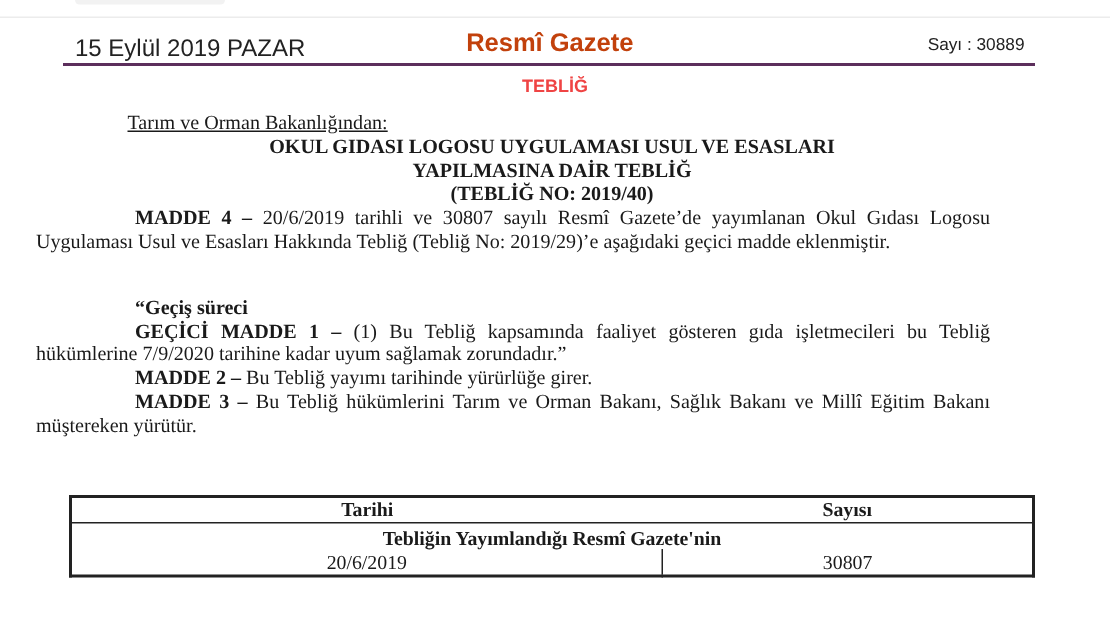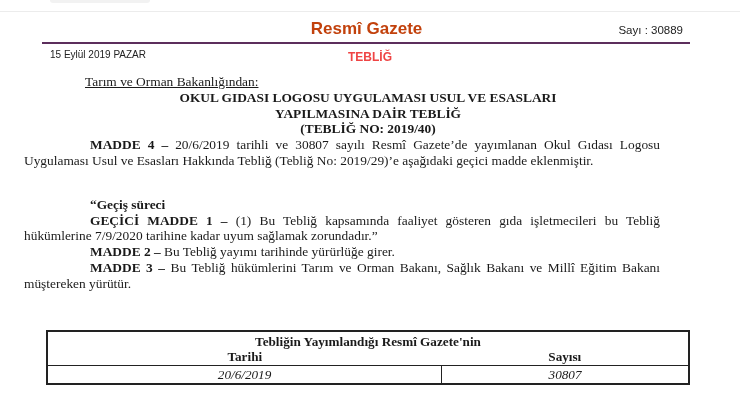--- a/index.html
+++ b/index.html
@@ -31,23 +31,22 @@
     }
     .header-row {
       position: absolute;
       left: 42px; top: 19px;
       width: 649px; height: 22px;
     }
     .header-date {
       position: absolute;
       left: 8px; top: 5px;
       font-family: "Liberation Sans", "DejaVu Sans", sans-serif;
-      font-size: 10px;
+      font-size: 16px;
       color: #222;
-      margin-top: 25px;
     }
     .header-title {
       position: absolute;
       left: 0; right: 0; top: 0;
       text-align: center;
       font-family: "Liberation Sans", "DejaVu Sans", sans-serif;
       font-weight: bold;
       font-size: 17px;
       color: #c2410c;
     }
@@ -119,21 +118,20 @@
       border-bottom: none;
     }
     .pub-table .head-cell {
       font-weight: bold;
       border-bottom: 1px solid #222;
       padding-bottom: 1px;
     }
     .pub-table td.val {
       height: 17px;
       border-right: 1px solid #222;
-      font-style: italic;
     }
     .pub-table td.val:last-child {
       border-right: none;
     }
     .pub-table-wrap {
       position: absolute;
       left: 46px; top: 330px;
       width: 644px;
     }
     .pub-table-wrap table {
@@ -172,25 +170,25 @@
 
   <p class="para"><b>MADDE 2 –</b><span> Bu Tebliğ yayımı tarihinde yürürlüğe girer.</span></p>
 
   <p class="para"><b>MADDE 3 –</b><span> Bu Tebliğ hükümlerini Tarım ve Orman Bakanı, Sağlık Bakanı ve Millî Eğitim Bakanı müştereken yürütür.</span></p>
 </div>
 
 <div class="pub-table-wrap">
   <table class="pub-table">
     <tbody>
         <tr>
-      <th colspan="2" class="caption-cell">Tebliğin Yayımlandığı Resmî Gazete'nin</th>
+      <th class="head-cell">Tarihi</th>
+      <th class="head-cell">Sayısı</th>
     </tr>
     <tr>
-      <th class="head-cell">Tarihi</th>
-      <th class="head-cell">Sayısı</th>
+      <th colspan="2" class="caption-cell">Tebliğin Yayımlandığı Resmî Gazete'nin</th>
     </tr>
     <tr>
       <td class="val">20/6/2019</td>
       <td class="val">30807</td>
     </tr>
   </tbody>
     </table>
 </div>
 
 </body></html>

